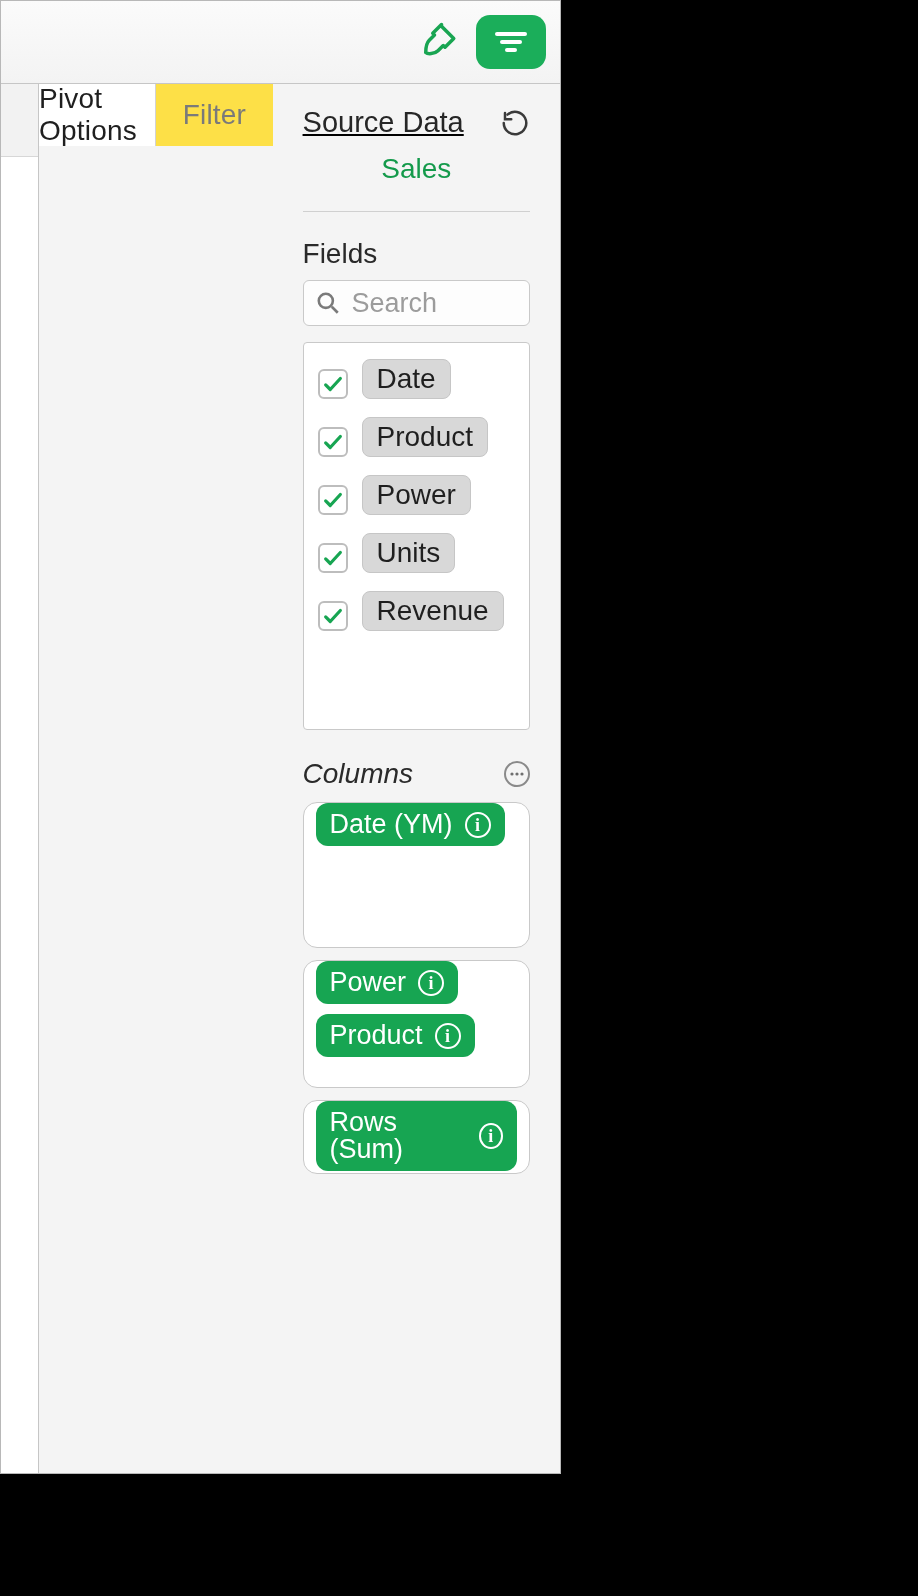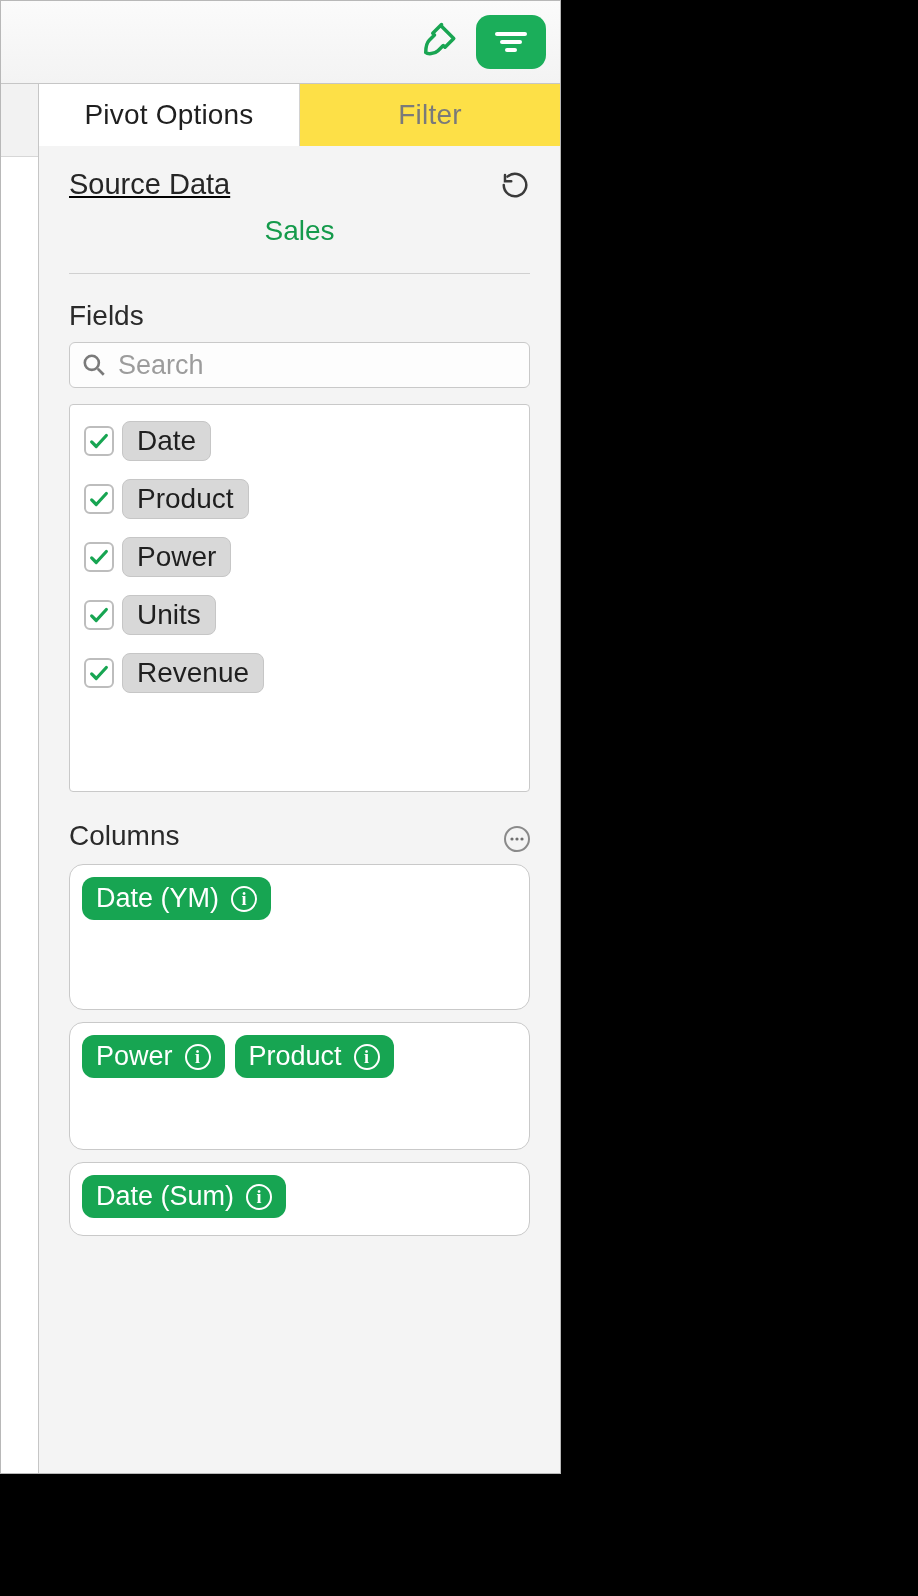--- a/index.html
+++ b/index.html
@@ -5,46 +5,46 @@
     * { box-sizing: border-box; margin: 0; padding: 0; }
     html, body { width: 918px; height: 1596px; font-family: -apple-system, "Helvetica Neue", Arial, sans-serif; background: #000; }
     .stage { position: relative; width: 918px; height: 1596px; background: #000; }
     .app-frame { position: absolute; left: 0; top: 0; width: 561px; height: 1474px; background: #fff; border: 1px solid #b8b8b8; overflow: hidden; }
     .top-bar { height: 83px; background: linear-gradient(#fbfbfb,#f3f3f3); border-bottom: 1px solid #c6c6c6; display: flex; justify-content: flex-end; align-items: center; padding-right: 14px; gap: 14px; }
     .brush-btn { width: 48px; height: 48px; display: flex; align-items: center; justify-content: center; cursor: pointer; }
     .organize-btn { width: 70px; height: 54px; background: #1bae5a; border-radius: 14px; display: flex; align-items: center; justify-content: center; cursor: pointer; }
     .body-row { display: flex; height: calc(100% - 83px); }
     .left-sliver { width: 38px; background: #fff; border-right: 1px solid #c6c6c6; }
     .left-sliver::before{ content:""; display:block; height:72px; background:#f2f2f2; border-bottom:1px solid #d7d7d7;}
-    .panel { flex: 1; display: flex; flex-direction: column; background: #f4f4f4; }
+    .panel { flex: 1; display: flex; background: #f4f4f4; }
     .tabs { display: flex; background: #f0f0f0; height: 62px; }
     .tab { flex: 1; display: flex; align-items: center; justify-content: center; font-size: 28px; cursor: pointer; letter-spacing: .2px; }
     .tab.active { background: #fff; color: #1f1f1f; font-weight: 500; box-shadow: inset 0 -1px 0 #fff; }
     .tab.inactive { background: #fde047; color: #7a7a7a; border-left: 1px solid #d2d2d2; }
     .panel-body { flex:1; padding: 22px 30px 0 30px; overflow: hidden; }
     .src-row { display: flex; align-items: center; justify-content: space-between; text-decoration: underline; }
     .src-title { font-size: 29px; color: #262626; }
     .refresh { width: 30px; height: 30px; cursor: pointer; }
     .src-link { color: #149a4b; font-size: 28px; margin-top: 14px; cursor: pointer; text-align: center; }
     .src-sub { color: #8c8c8c; font-size: 26px; margin-top: 12px; }
     .hr { border: none; border-top: 1px solid #d0d0d0; margin: 26px 0 26px 0; }
     .section-title { font-size: 28px; color: #2a2a2a; margin-bottom: 10px; }
     .search-wrap { position: relative; margin-bottom: 16px; }
     .search-wrap .sicon { position: absolute; left: 12px; top: 50%; transform: translateY(-50%); width: 26px; height: 26px; color:#7a7a7a;}
     .search-input { width: 100%; height: 46px; border: 1px solid #c9c9c9; border-radius: 6px; background: #fdfdfd; font-size: 27px; color: #333; padding-left: 48px; }
     .search-input::placeholder{ color:#9c9c9c; }
     .fields-box { border: 1px solid #c9c9c9; border-radius: 4px; background: #fff; height: 388px; padding: 16px 14px; }
-    .field-row { display: flex; align-items: center; gap: 8px; margin-bottom: 18px; }
+    .field-row { display: flex; align-items: flex-end; gap: 14px; margin-bottom: 18px; }
     .cbox { width: 30px; height: 30px; border: 2px solid #bdbdbd; border-radius: 6px; background: #fff; display: flex; align-items: center; justify-content: center; cursor: pointer; flex: 0 0 auto;}
     .cbox svg{ width:22px;height:22px; }
     .field-chip { background: #d8d8d8; border: 1px solid #c6c6c6; border-radius: 8px; padding: 3px 14px; font-size: 28px; color: #1f1f1f; cursor: grab; }
-    .zone-row { display: flex; align-items: flex-end; justify-content: space-between; margin: 28px 0 10px 0; }
+    .zone-row { display: flex; align-items: center; justify-content: space-between; margin: 28px 0 10px 0; font-style: italic; }
     .zone-row .section-title{ margin-bottom:0; }
     .more-btn { width: 26px; height: 26px; border: 2px solid #8a8a8a; border-radius: 50%; display: flex; align-items: center; justify-content: center; cursor: pointer; color:#6f6f6f;}
-    .zone-box { border: 1px solid #c9c9c9; border-radius: 14px; background: #fff; padding: 12px 12px; display:flex; flex-wrap:wrap; gap:10px; align-content:flex-start;margin-top:12px;}
+    .zone-box { border: 1px solid #c9c9c9; border-radius: 14px; background: #fff; padding: 0 12px; display:flex; flex-wrap:wrap; gap:10px; align-content:flex-start;margin-top:12px;}
     .zone-box.columns { height: 146px; }
     .zone-box.rows { height: 128px; }
     .zone-box.values { height: 74px; }
     .pill { background: #17a552; color: #fff; font-size: 27px; border-radius: 12px; padding: 8px 14px; display: flex; align-items: center; gap: 12px; cursor: grab; line-height:1;}
     .pill .info { width: 26px; height: 26px; border: 2.5px solid #fff; border-radius: 50%; display: flex; align-items: center; justify-content: center; font-weight: 700; color:#fff; cursor:pointer; font-size:18px; font-family: Georgia, serif;}
     
     .bracket { position: absolute; border: 2px solid #000; border-left: none; }
     .bracket.b1 { left: 564px; top: 360px; height: 480px; width: 14px; border-top:2px solid #000; border-bottom:2px solid #000;}
     .bracket.b1 .tick{position:absolute; right:-2px; top:50%; height:2px; width:14px; background:#000;}
     .bracket.b2 { left: 564px; top: 878px; height: 594px; width: 14px; border-top:2px solid #000; border-bottom:2px solid #000;}
@@ -163,21 +163,21 @@
                 <span class="info">i</span>
               </div>
               <div class="pill">
                 <span>Product</span>
                 <span class="info">i</span>
               </div>
             </div>
 
           <div class="zone-box values" id="values-box">
               <div class="pill">
-                <span>Date (Sum)</span>
+                <span>Rows (Sum)</span>
                 <span class="info">i</span>
               </div>
             </div>
         </div>
       </div>
     </div>
   </div>
 
   <div class="bracket b1">
       <div class="tick"></div>

